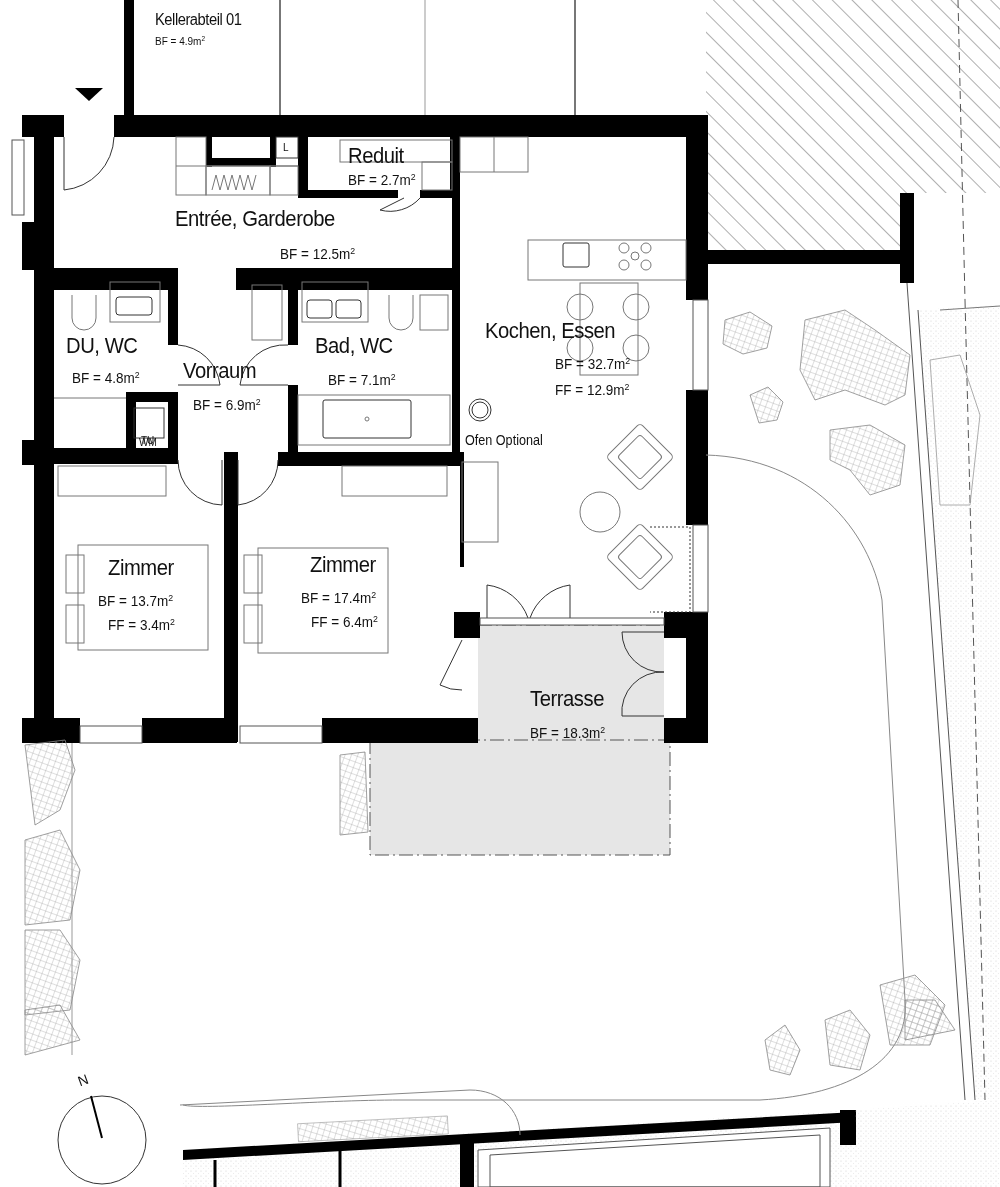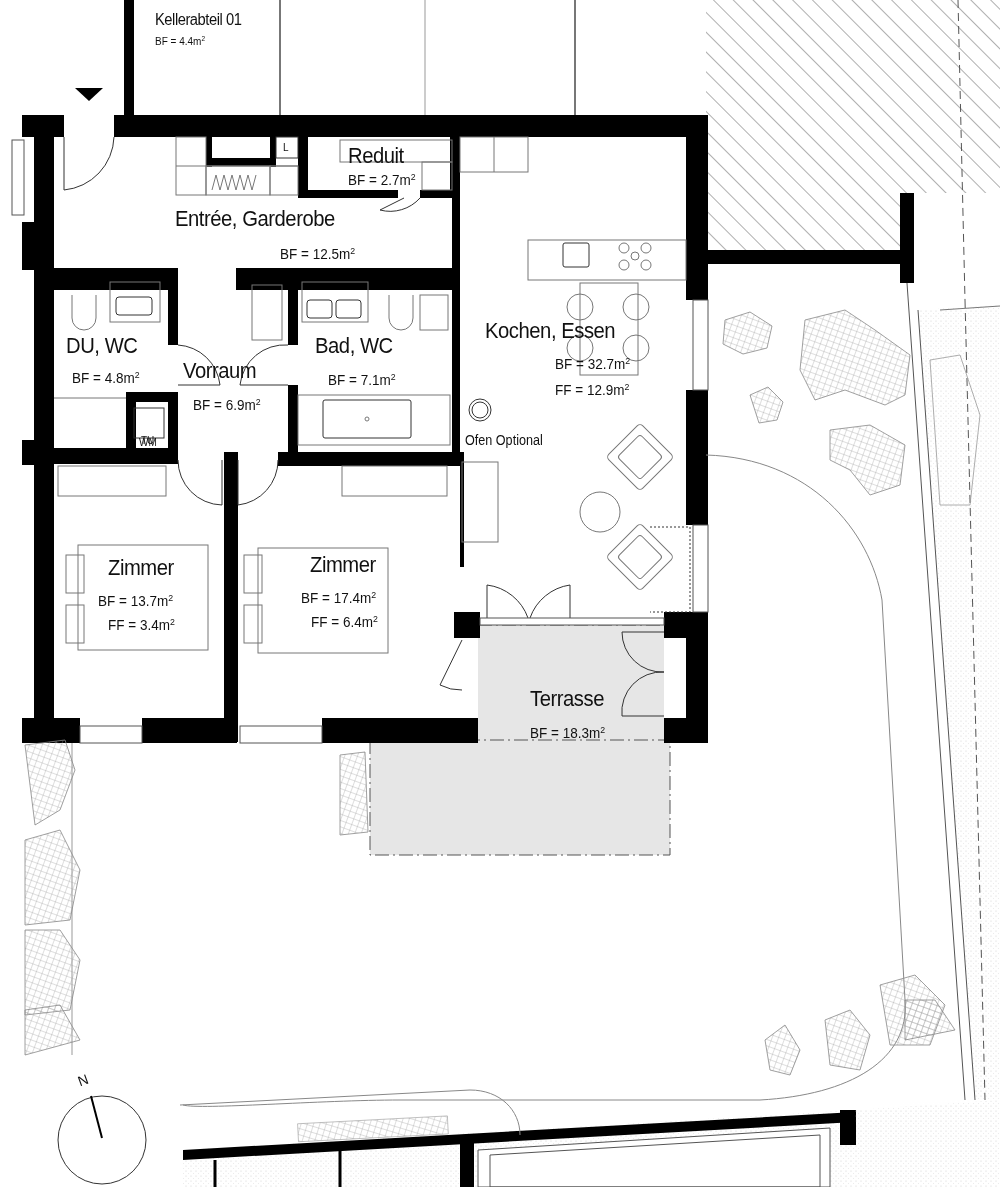--- a/index.html
+++ b/index.html
@@ -233,21 +233,21 @@
     <polygon points="855,1110 1000,1100 1000,1187 860,1187" fill="url(#dots)"></polygon>
   </g>
 
   <g>
     <circle cx="102" cy="1140" r="44" fill="none" stroke="#333" stroke-width="1"></circle>
     <line x1="91" y1="1096" x2="102" y2="1138" stroke="#000" stroke-width="2"></line>
   </g>
 </svg>
 
 <div class="lbl rname" style="left:155px;top:12px;font-size:16px;">Kellerabteil 01</div>
-<div class="lbl" style="left:155px;top:37px;font-size:10px;"><span>BF = 4.4m</span><sup>2</sup></div>
+<div class="lbl" style="left:155px;top:37px;font-size:10px;"><span>BF = 4.9m</span><sup>2</sup></div>
 
 <div class="lbl rname" style="left:348px;top:145px;">Reduit</div>
 <div class="lbl rarea" style="left:348px;top:172px;"><span>BF = 2.7m</span><sup>2</sup></div>
 
 <div class="lbl rname" style="left:175px;top:208px;">Entrée, Garderobe</div>
 <div class="lbl rarea" style="left:280px;top:246px;"><span>BF = 12.5m</span><sup>2</sup></div>
 
 <div class="lbl rname" style="left:66px;top:335px;">DU, WC</div>
 <div class="lbl rarea" style="left:72px;top:370px;"><span>BF = 4.8m</span><sup>2</sup></div>
 

